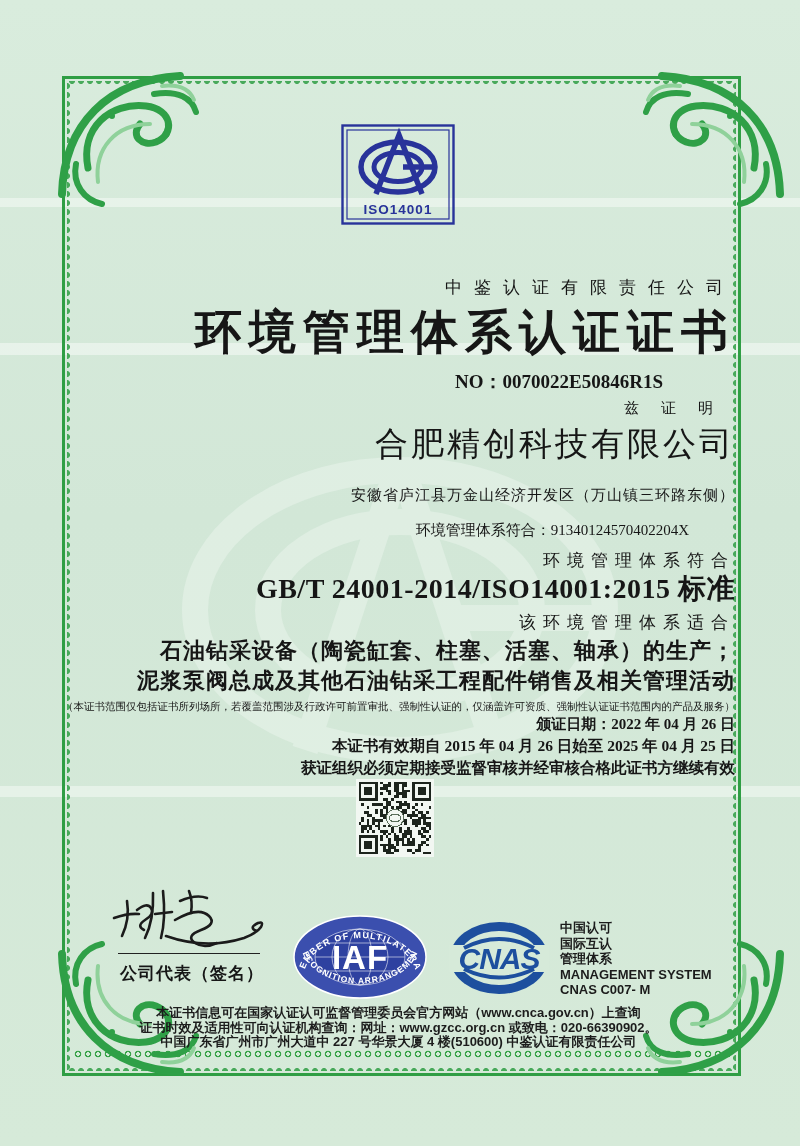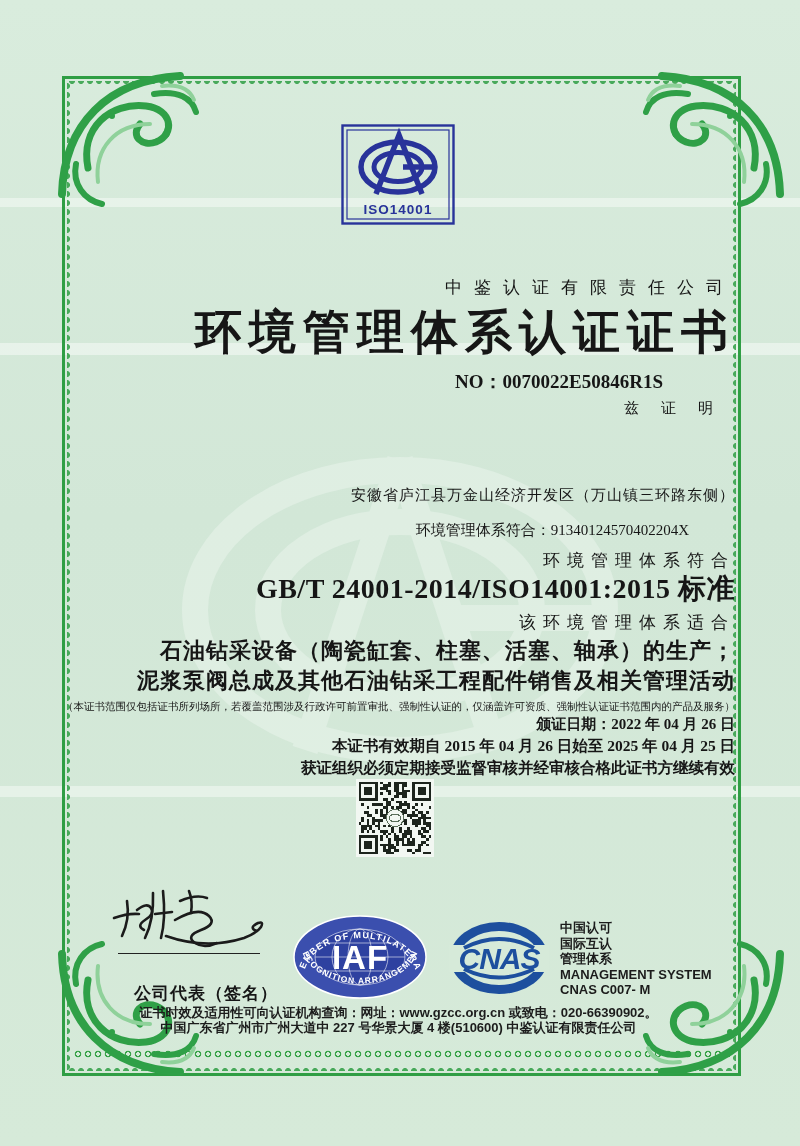--- a/index.html
+++ b/index.html
@@ -49,22 +49,22 @@
   .scope2{top:666px;font-size:22px;font-weight:bold;letter-spacing:1px;}
   .note{top:700px;font-size:10.5px;}
   .issue{top:715px;font-size:15px;font-weight:bold;}
   .validity{top:736px;font-size:15.5px;font-weight:bold;}
   .surveil{top:758px;font-size:15.5px;font-weight:bold;}
   
   .emblem{position:absolute;left:341px;top:124px;width:114px;height:101px;}
   .qr{position:absolute;left:356px;top:779px;width:78px;height:78px;}
   .sig{position:absolute;left:100px;top:880px;width:172px;height:72px;}
   .sigline{position:absolute;left:118px;top:953px;width:142px;height:0;border-top:1.6px solid #222;}
-  .siglabel{position:absolute;left:120px;top:962px;width:172px;text-align:center;
-            font-size:17px;font-weight:bold;letter-spacing:1px;margin-top:20px;}
+  .siglabel{position:absolute;left:120px;top:962px;width:172px;
+            font-size:17px;font-weight:bold;letter-spacing:1px;}
   .iaf{position:absolute;left:292px;top:915px;width:136px;height:84px;}
   .cnas-mark{position:absolute;left:448px;top:920px;width:102px;height:76px;}
   .cnas-text{position:absolute;left:560px;top:920px;font-family:"Liberation Sans",sans-serif;
              font-weight:bold;font-size:13px;line-height:15.5px;color:#1b1b1b;white-space:nowrap;}
   .footer{position:absolute;left:62px;top:1006px;width:673px;text-align:center;
           font-family:"Liberation Sans",sans-serif;font-weight:bold;font-size:13px;
           line-height:14.5px;color:#1c1c1c;white-space:nowrap;}
 </style>
 </head>
 <body>
@@ -130,20 +130,21 @@
       <path d="M62,43 L94,43" stroke-width="5.5"></path>
       <path d="M35,70 L58,11 L81,70" stroke-width="5.5"></path>
     </g>
     <text x="57" y="90" text-anchor="middle" fill="#28339a" font-family="Liberation Sans, sans-serif" font-size="13.5" font-weight="bold" letter-spacing="1">ISO14001</text>
   </svg>
 
   <div class="tb issuer">中鉴认证有限责任公司</div>
   <div class="tb title">环境管理体系认证证书</div>
   <div class="tb certno">NO：0070022E50846R1S</div>
   <div class="tb hereby">兹证明</div>
+  <div class="tb company">合肥精创科技有限公司</div>
   <div class="tb address">安徽省庐江县万金山经济开发区（万山镇三环路东侧）</div>
   <div class="tb credit">环境管理体系符合：91340124570402204X</div>
   <div class="tb conforms">环境管理体系符合</div>
   <div class="tb standard">GB/T 24001-2014/ISO14001:2015  标准</div>
   <div class="tb scopeintro">该环境管理体系适合</div>
   <div class="tb scope1">石油钻采设备（陶瓷缸套、柱塞、活塞、轴承）的生产；</div>
   <div class="tb scope2">泥浆泵阀总成及其他石油钻采工程配件销售及相关管理活动</div>
   <div class="tb note">（本证书范围仅包括证书所列场所，若覆盖范围涉及行政许可前置审批、强制性认证的，仅涵盖许可资质、强制性认证证书范围内的产品及服务）</div>
   <div class="tb issue">颁证日期：2022 年 04 月 26 日</div>
   <div class="tb validity">本证书有效期自 2015 年 04 月 26 日始至 2025 年 04 月 25 日</div>
@@ -460,17 +461,18 @@
   </svg>
   <div class="cnas-text">
     <div>中国认可</div>
     <div>国际互认</div>
     <div>管理体系</div>
     <div>MANAGEMENT SYSTEM</div>
     <div>CNAS C007- M</div>
   </div>
 
   <div class="footer">
+    <div>本证书信息可在国家认证认可监督管理委员会官方网站（www.cnca.gov.cn）上查询</div>
     <div>证书时效及适用性可向认证机构查询：网址：www.gzcc.org.cn 或致电：020-66390902。</div>
     <div>中国广东省广州市广州大道中 227 号华景大厦 4 楼(510600)  中鉴认证有限责任公司</div>
   </div>
 
 </div>
 
 </body></html>

